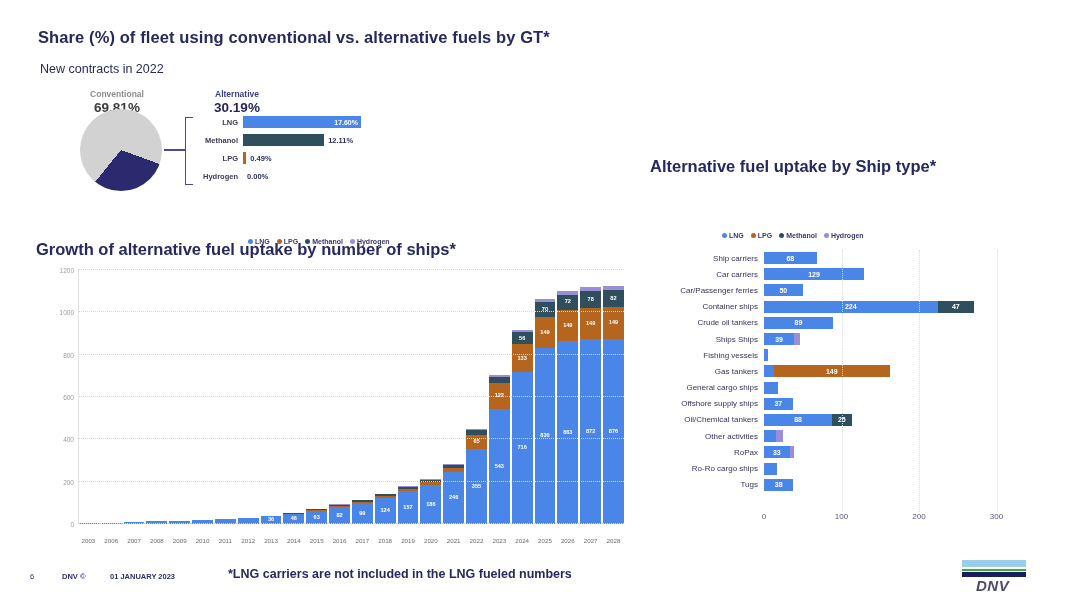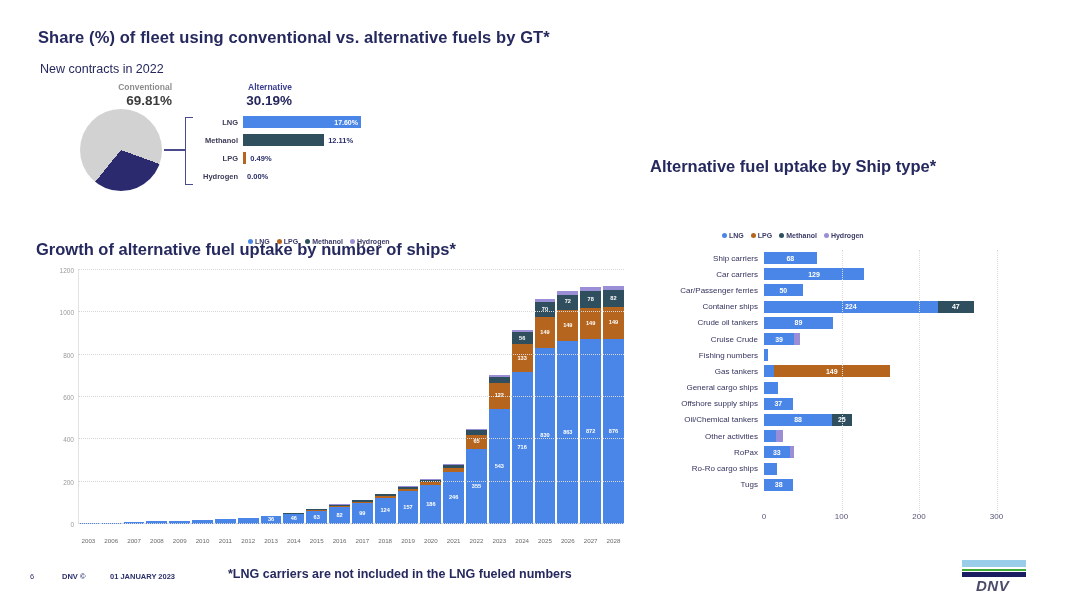--- a/index.html
+++ b/index.html
@@ -19,21 +19,21 @@
   }
   .h-growth{
     position:absolute;left:36px;top:240px;font-size:16.5px;font-weight:700;color:#26295e;
   }
   .h-ship{
     position:absolute;left:650px;top:157px;font-size:16.5px;font-weight:700;color:#26295e;
   }
 
   
   .pie-wrap{position:absolute;left:62px;top:82px;width:300px;height:125px;}
-  .pie-lbl{position:absolute;font-size:8.5px;font-weight:600;text-align:right;}
+  .pie-lbl{position:absolute;font-size:8.5px;font-weight:600;text-align:center;margin-top:7px;}
   .pie-lbl .big{display:block;font-size:13.5px;font-weight:700;margin-top:1px;}
   .lbl-conv{left:0px;top:0px;width:110px;color:#8d8d8d;}
   .lbl-conv .big{color:#3b3b3b;}
   .lbl-alt{left:120px;top:0px;width:110px;color:#3b3f8f;}
   .lbl-alt .big{color:#24265c;}
   .pie{
     position:absolute;left:18px;top:27px;width:82px;height:82px;border-radius:50%;
     background:conic-gradient(from 110deg, #2b2a6e 0deg 109deg, #d2d2d2 109deg 360deg);
   }
   .connector{position:absolute;left:102px;top:67px;width:22px;height:1.5px;background:#4a4a8c;}
@@ -446,30 +446,30 @@
         </div>
         <div class="srow">
           <div class="sname">Crude oil tankers</div>
           <div class="strack">
             <div class="sbar" style="left: 0px; width: 68.975px; background: rgb(74, 134, 232);">
               <span>89</span>
             </div>
           </div>
         </div>
         <div class="srow">
-          <div class="sname">Cruise Crude</div>
+          <div class="sname">Ships Ships</div>
           <div class="strack">
             <div class="sbar" style="left: 0px; width: 30.225px; background: rgb(74, 134, 232);">
               <span>39</span>
             </div>
             <div class="sbar" style="left: 30.225px; width: 6.2px; background: rgb(154, 142, 214);"></div>
           </div>
         </div>
         <div class="srow">
-          <div class="sname">Fishing numbers</div>
+          <div class="sname">Fishing vessels</div>
           <div class="strack">
             <div class="sbar" style="left: 0px; width: 3.875px; background: rgb(74, 134, 232);"></div>
           </div>
         </div>
         <div class="srow">
           <div class="sname">Gas tankers</div>
           <div class="strack">
             <div class="sbar" style="left: 0px; width: 10.075px; background: rgb(74, 134, 232);"></div>
             <div class="sbar" style="left: 10.075px; width: 115.475px; background: rgb(181, 101, 29);">
               <span>149</span>

